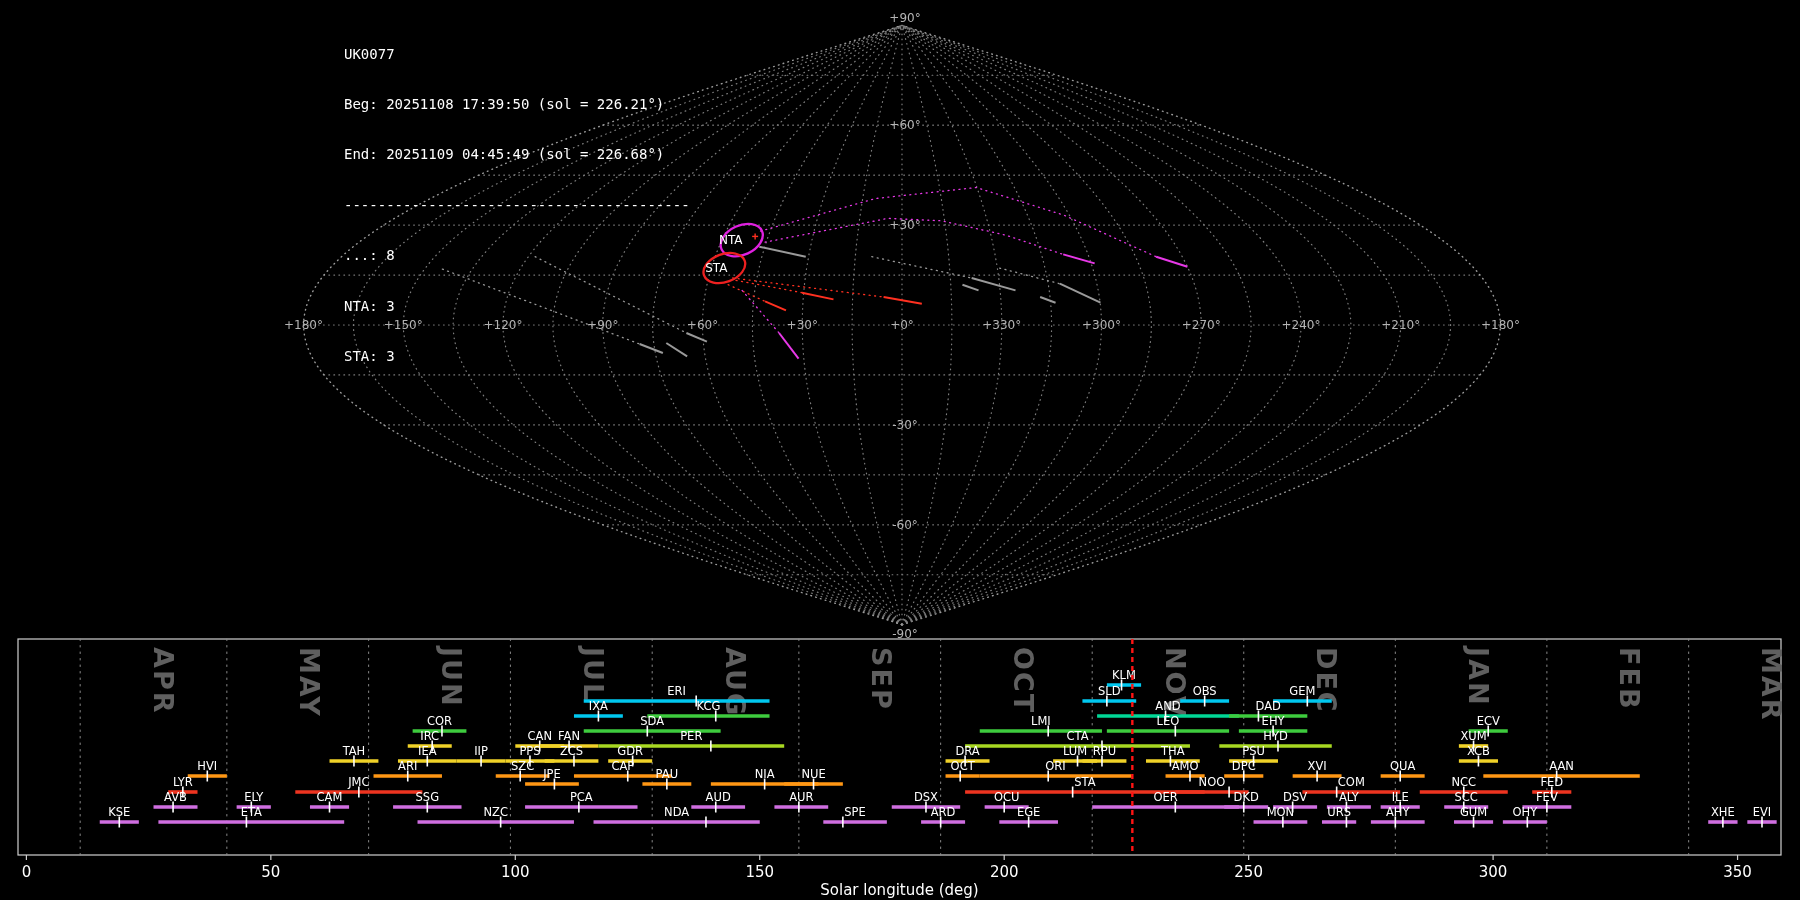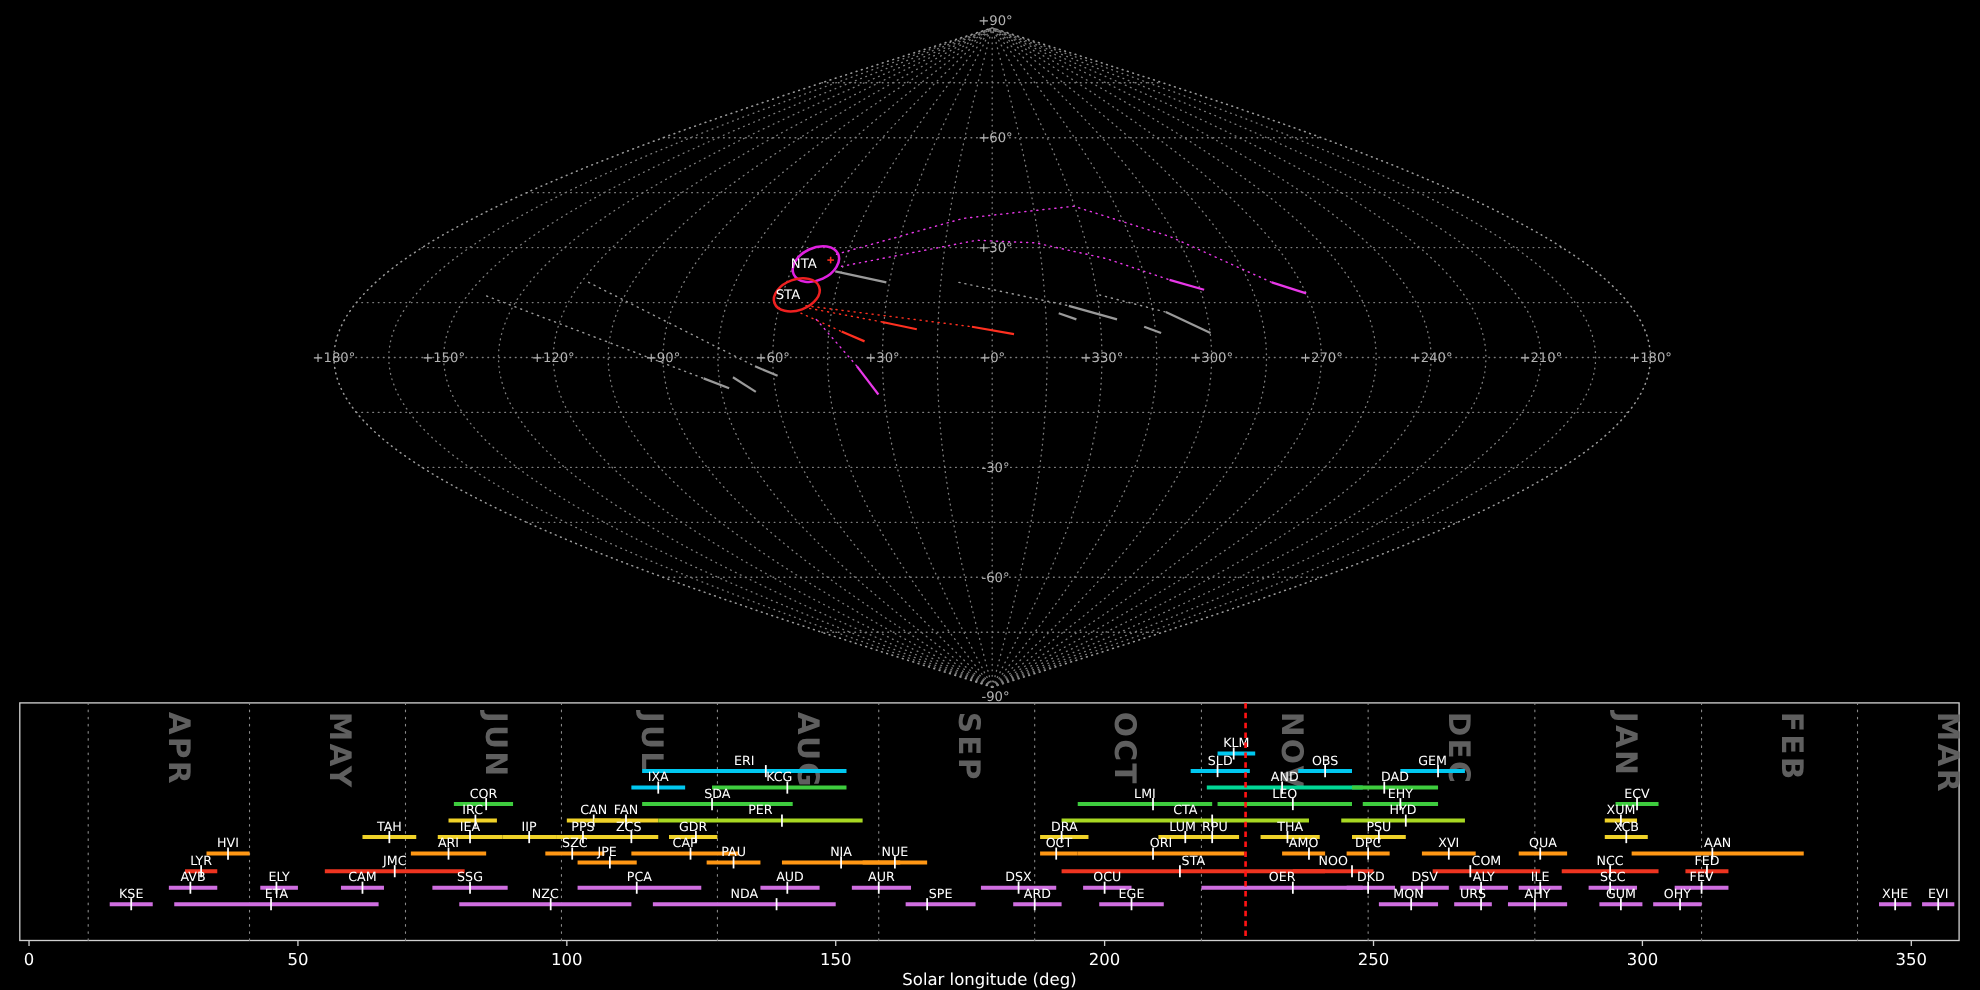--- a/index.html
+++ b/index.html
@@ -398,14 +398,23 @@
       <text x="1004.2" y="877" fill="#ffffff" font-size="15px" text-anchor="middle">200</text>
       <line x1="1248.65" y1="855" x2="1248.65" y2="860" stroke="#cfcfcf" stroke-width="1.2"></line>
       <text x="1248.65" y="877" fill="#ffffff" font-size="15px" text-anchor="middle">250</text>
       <line x1="1493.1000000000001" y1="855" x2="1493.1000000000001" y2="860" stroke="#cfcfcf" stroke-width="1.2"></line>
       <text x="1493.1000000000001" y="877" fill="#ffffff" font-size="15px" text-anchor="middle">300</text>
       <line x1="1737.5500000000002" y1="855" x2="1737.5500000000002" y2="860" stroke="#cfcfcf" stroke-width="1.2"></line>
       <text x="1737.5500000000002" y="877" fill="#ffffff" font-size="15px" text-anchor="middle">350</text>
       <text x="899.5" y="895" fill="#ffffff" font-size="15px" text-anchor="middle">Solar longitude (deg)</text>
     </svg>
 
+  <div class="info">
+    <div>UK0077</div>
+    <div>Beg: 20251108 17:39:50 (sol = 226.21°)</div>
+    <div>End: 20251109 04:45:49 (sol = 226.68°)</div>
+    <div>-----------------------------------------</div>
+    <div>...: 8</div>
+    <div>NTA: 3</div>
+    <div>STA: 3</div>
+  </div>
 
 </div>
 
 </body></html>

